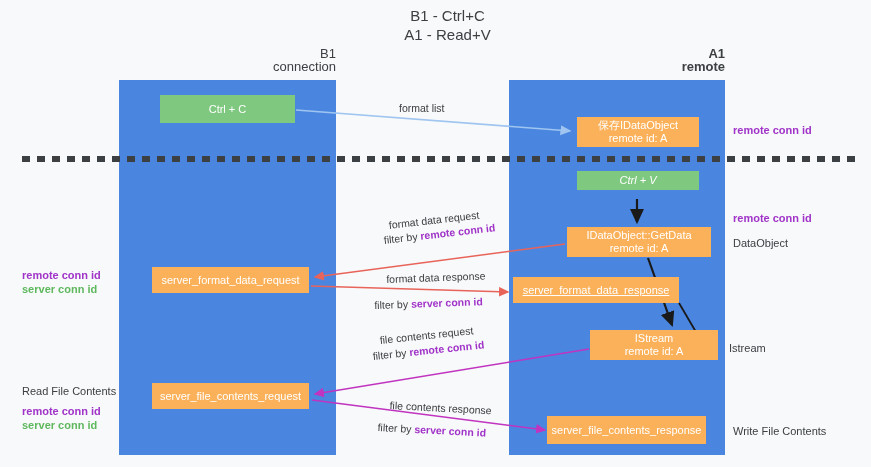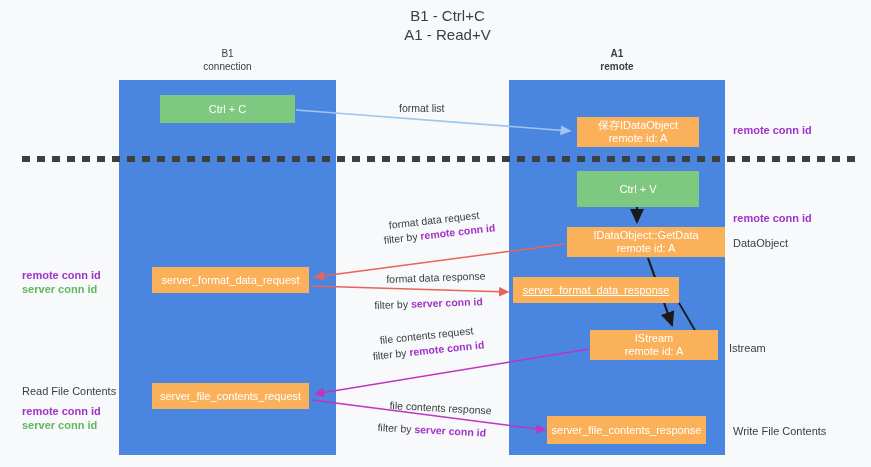--- a/index.html
+++ b/index.html
@@ -16,21 +16,21 @@
   .lane{position:absolute;background:#4a86e0;}
   #lane-b1{left:119px;top:80px;width:217px;height:375px;}
   #lane-a1{left:509px;top:80px;width:216px;height:375px;}
 
   
   #diagram-title{
     position:absolute;left:12px;top:6px;width:871px;
     text-align:center;font-size:15px;color:#3c4043;line-height:19px;
   }
   .lane-header{
-    position:absolute;text-align:center;font-size:10px;color:#3c4043;
+    position:absolute;text-align:right;font-size:13px;color:#3c4043;
     line-height:13px;
   }
   #hdr-b1{left:119px;top:47px;width:217px;}
   #hdr-a1{left:509px;top:47px;width:216px;font-weight:bold;}
 
   
   #divider{
     position:absolute;left:22px;top:156px;width:833px;height:6px;
     background-image:repeating-linear-gradient(to right,#3c4043 0 8px,transparent 8px 15px);
   }
@@ -40,22 +40,22 @@
     position:absolute;box-sizing:border-box;
     display:flex;align-items:center;justify-content:center;
     text-align:center;color:#ffffff;font-size:11px;line-height:13px;
     padding:2px 4px;
   }
   .green{background:#7fc87f;}
   .orange{background:#fbb15a;}
 
   #n-ctrlc{left:160px;top:95px;width:135px;height:28px;}
   #n-idataobject{left:577px;top:117px;width:122px;height:30px;}
-  #n-ctrlv{left:577px;top:171px;width:122px;height:36px;}
-  #n-getdata{left:567px;top:227px;width:158px;height:30px;}
+  #n-ctrlv{left:577px;top:171px;width:122px;height:19px;font-style:italic;}
+  #n-getdata{left:567px;top:227px;width:144px;height:30px;}
   #n-sfdreq{left:152px;top:267px;width:157px;height:26px;}
   #n-sfdresp{left:513px;top:277px;width:166px;height:26px;text-decoration:underline;}
   #n-istream{left:590px;top:330px;width:128px;height:30px;}
   #n-sfcreq{left:152px;top:383px;width:157px;height:26px;}
   #n-sfcresp{left:547px;top:416px;width:159px;height:28px;}
 
   
   .anno{position:absolute;font-size:11px;line-height:14px;color:#3c4043;}
   .c-purple{color:#a033c8;font-weight:bold;}
   .c-green{color:#5eb85e;font-weight:bold;}

